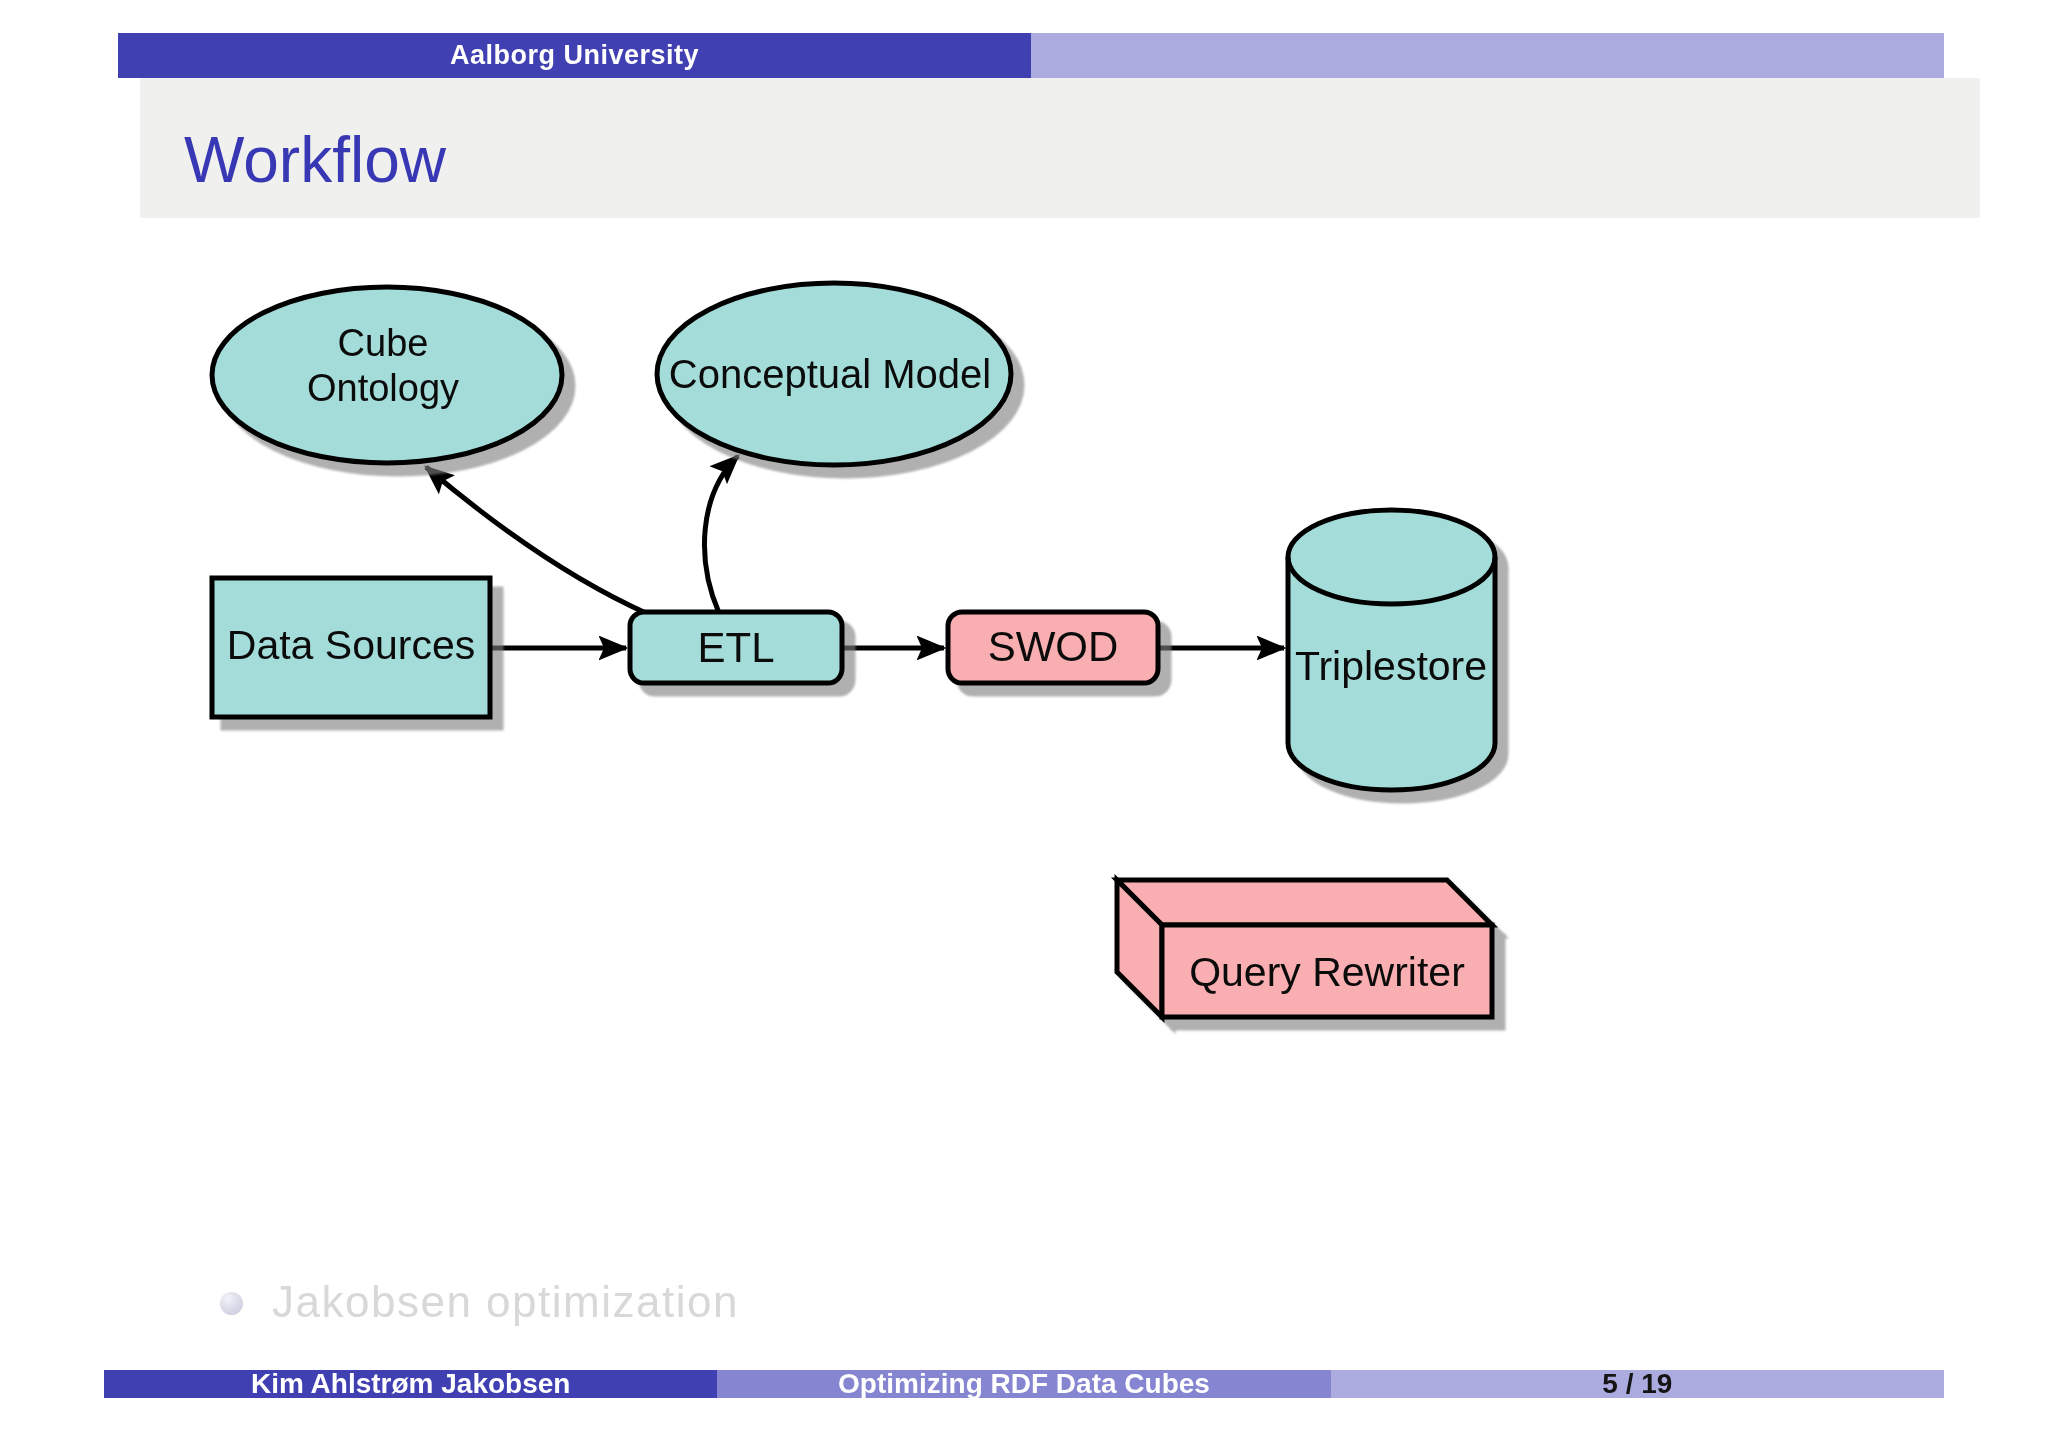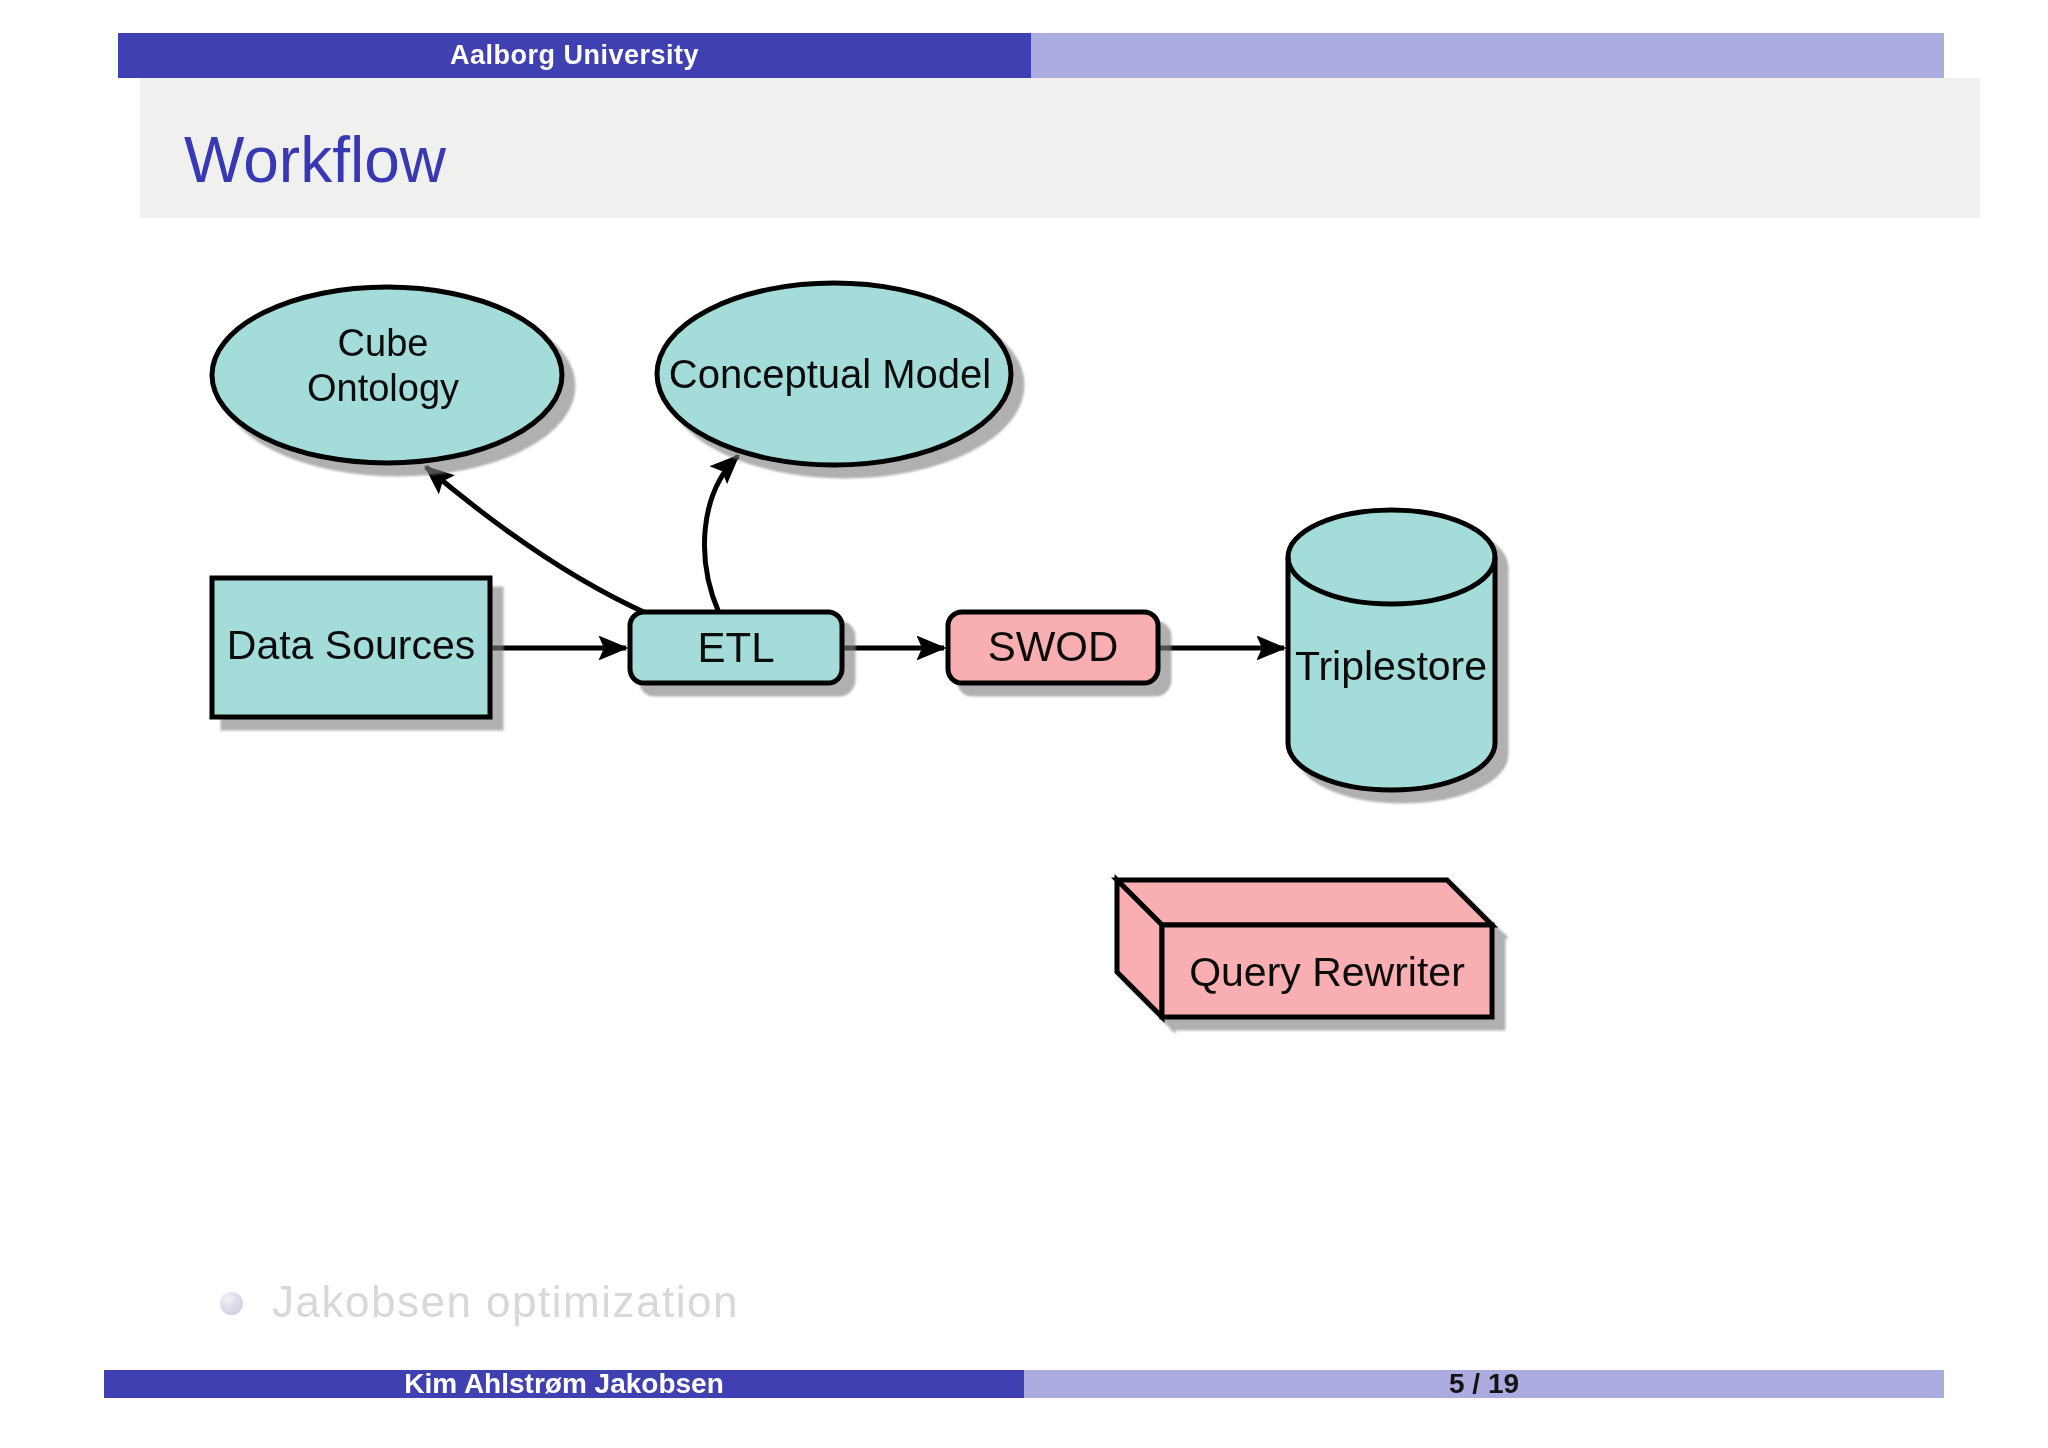--- a/index.html
+++ b/index.html
@@ -181,18 +181,21 @@
 
   <div class="bullet-row">
     <span class="bullet-ball"></span>
     <span class="bullet-label">Jakobsen optimization</span>
   </div>
 
   <div class="footer-bar">
     <div class="footer-author">
       <span>Kim Ahlstrøm Jakobsen</span>
     </div>
+    <div class="footer-title">
+      <span>Optimizing RDF Data Cubes</span>
+    </div>
     <div class="footer-page">
       <span>5 / 19</span>
     </div>
   </div>
 
 </div>
 
 </body></html>

